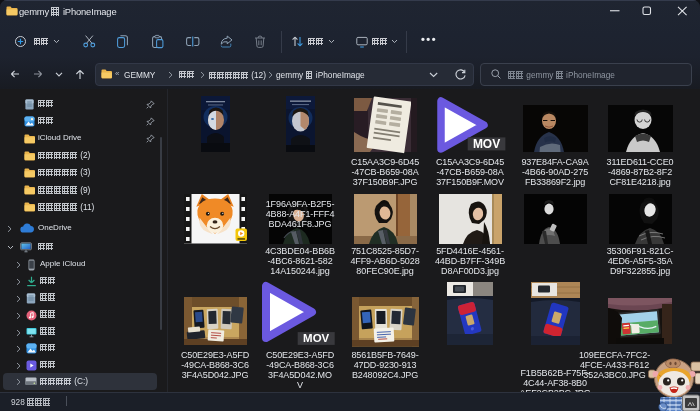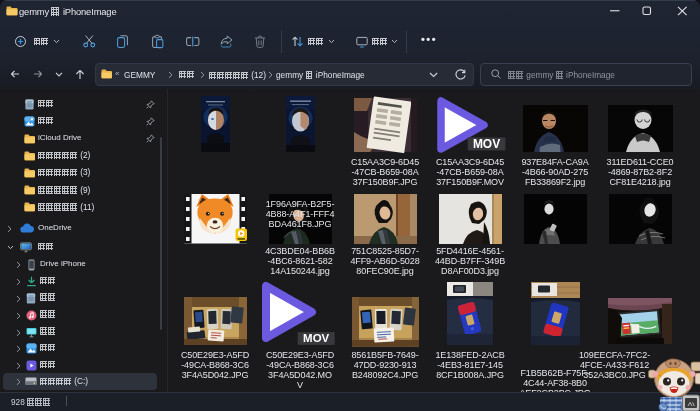--- a/index.html
+++ b/index.html
@@ -200,21 +200,21 @@
       </defs>
     </svg>
     <div class="t" style="left:38px;top:242.0px;font-size:8px;color:#dfe3e9;"><i class="c" style="width:6.8px;height:7.5px;vertical-align:-1px;"></i><i class="c" style="width:6.8px;height:7.5px;vertical-align:-1px;"></i></div>
 <svg style="left:16px;top:261.3px;" width="5" height="7" viewBox="0 0 5 7">
       <path d="M1 1 L4 3.9 L1 6.8" stroke="#8f959e" stroke-width="1" fill="none"></path>
     </svg>
     <svg style="left:27px;top:258.8px;" width="9" height="12" viewBox="0 0 9 12">
       <rect x="1.5" y="0.5" width="6" height="11" rx="1.4" fill="#9aa2ab"></rect>
       <rect x="2.2" y="1.6" width="4.6" height="8" fill="#3a4048"></rect>
     </svg>
-    <div class="t" style="left:40px;top:259.3px;font-size:8px;color:#dfe3e9;">Drive iPhone</div>
+    <div class="t" style="left:40px;top:259.3px;font-size:8px;color:#dfe3e9;">Apple iCloud</div>
 <svg style="left:16px;top:278.1px;" width="5" height="7" viewBox="0 0 5 7">
       <path d="M1 1 L4 3.9 L1 6.8" stroke="#8f959e" stroke-width="1" fill="none"></path>
     </svg>
     <svg style="left:26px;top:276.1px;" width="11" height="11" viewBox="0 0 11 11">
       <path d="M5.5 0.8 V6.8 M5.5 6.8 L2.6 4 M5.5 6.8 L8.4 4" stroke="#2fae8f" stroke-width="1.2" fill="none"></path>
       <path d="M1.2 9.6 h8.6" stroke="#2fae8f" stroke-width="1.2"></path>
     </svg>
     <div class="t" style="left:40px;top:276.1px;font-size:8px;color:#dfe3e9;"><i class="c" style="width:6.8px;height:7.5px;vertical-align:-1px;"></i><i class="c" style="width:6.8px;height:7.5px;vertical-align:-1px;"></i></div>
 <svg style="left:16px;top:294.9px;" width="5" height="7" viewBox="0 0 5 7">
       <path d="M1 1 L4 3.9 L1 6.8" stroke="#8f959e" stroke-width="1" fill="none"></path>
@@ -547,40 +547,40 @@
 <div class="lbl" style="left:342.5px;top:245.6px;">
       <div>751C8525-85D7-</div>
       <div>4FF9-AB6D-5028</div>
       <div>80FEC90E.jpg</div>
     </div>
 <div class="lbl" style="left:427.5px;top:245.6px;">
       <div>5FD4416E-4561-</div>
       <div>44BD-B7FF-349B</div>
       <div>D8AF00D3.jpg</div>
     </div>
+<div class="lbl" style="left:597.5px;top:245.6px;">
+      <div>35306F91-821C-</div>
+      <div>4ED6-A5F5-35A</div>
+      <div>D9F322855.jpg</div>
+    </div>
 <div class="lbl" style="left:172.5px;top:349.6px;">
       <div>C50E29E3-A5FD</div>
       <div>-49CA-B868-3C6</div>
       <div>3F4A5D042.JPG</div>
     </div>
 <div class="lbl" style="left:257.5px;top:349.6px;">
       <div>C50E29E3-A5FD</div>
       <div>-49CA-B868-3C6</div>
       <div>3F4A5D042.MO</div>
       <div>V</div>
     </div>
 <div class="lbl" style="left:342.5px;top:349.6px;">
       <div>8561B5FB-7649-</div>
       <div>47DD-9230-913</div>
       <div>B248092C4.JPG</div>
-    </div>
-<div class="lbl" style="left:427.5px;top:349.6px;">
-      <div>1E138FED-2ACB</div>
-      <div>-4EB3-81E7-145</div>
-      <div>8CF1B008A.JPG</div>
     </div>
 <div class="lbl" style="left:512.5px;top:368px;">
       <div>F1B5B62B-F75F-</div>
       <div>4C44-AF38-8B0</div>
       <div>AEF2CB2BC.JPG</div>
     </div>
 <div class="lbl" style="left:572px;top:349.6px;">
       <div>109EECFA-7FC2-</div>
       <div>4FCE-A433-F612</div>
       <div>352A3BC0.JPG</div>

